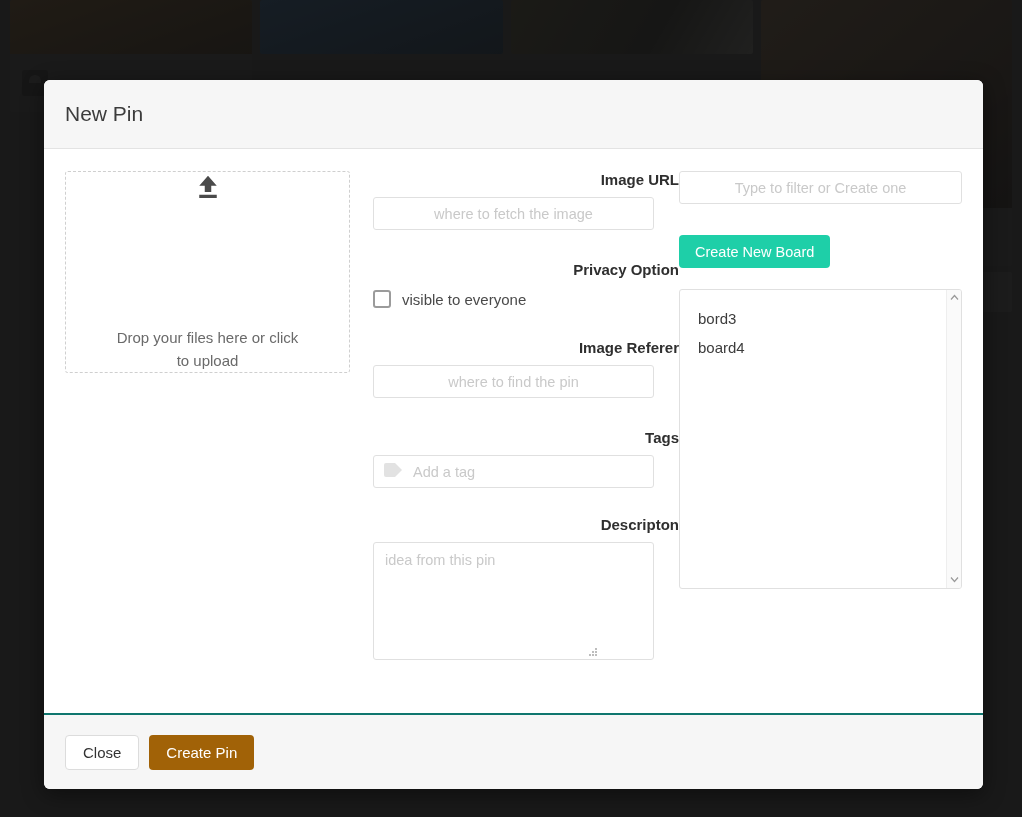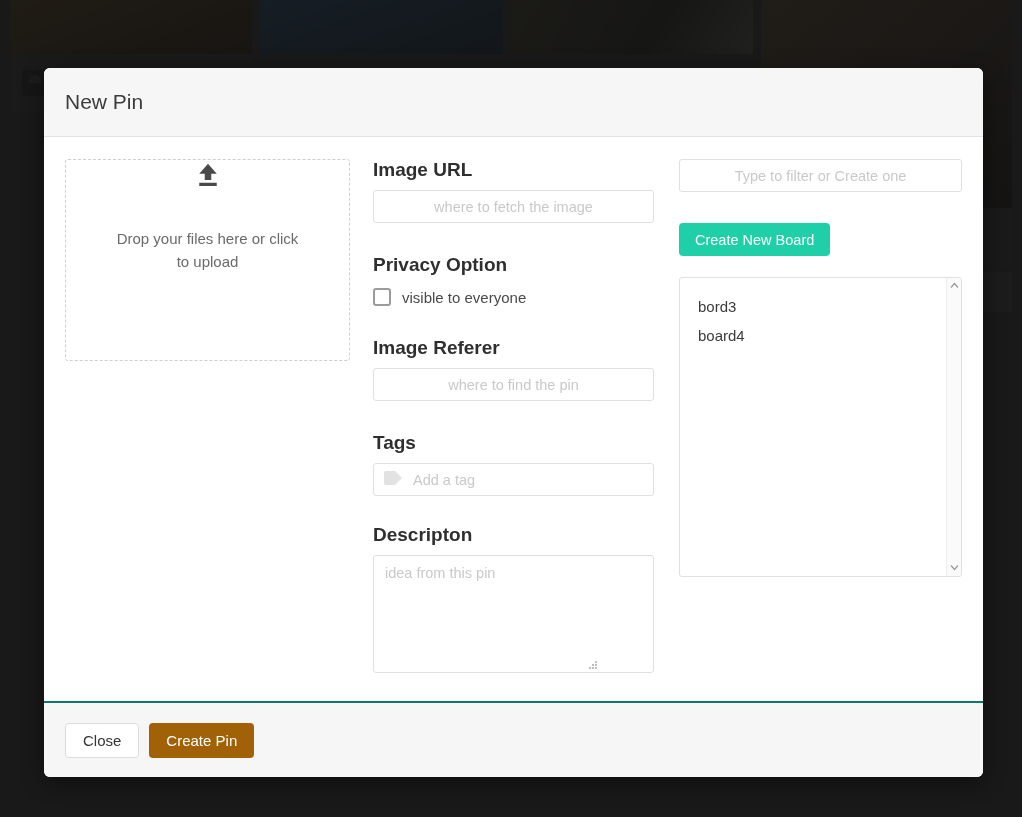--- a/index.html
+++ b/index.html
@@ -48,21 +48,21 @@
 
   
   #overlay {
     position: absolute; inset: 0;
     background: rgba(20,20,20,0.78);
   }
 
   
   #modal {
     position: absolute;
-    left: 44px; top: 68px;
+    left: 44px; top: 80px;
     width: 939px; height: 709px;
     background: #ffffff;
     border-radius: 6px;
     box-shadow: 0 5px 22px rgba(0,0,0,0.45);
     display: flex;
     flex-direction: column;
     overflow: hidden;
   }
   #modal-header {
     height: 69px;
@@ -104,40 +104,41 @@
 
   
   #dropzone {
     width: 285px;
     height: 202px;
     border: 1px dashed #cfcfcf;
     border-radius: 3px;
     display: flex;
     flex-direction: column;
     align-items: center;
-    justify-content: flex-start;
+    justify-content: space-between;
     cursor: pointer;
     background: #fff;
     gap: 8px;
   }
   #upload-icon { margin-bottom: 26px; }
   #dropzone-text {
     font-size: 15px;
     color: #6a6a6a;
     text-align: center;
     line-height: 1.5;
     max-width: 190px;
   }
 
   
   .field-label {
-    font-size: 19px;
+    font-size: 15px;
     font-weight: bold;
     color: #2f2f2f;
     margin-bottom: 9px;
+    text-align: right;
   }
   .txt-input {
     width: 281px;
     height: 33px;
     border: 1px solid #e0e0e0;
     border-radius: 3px;
     padding: 0 11px;
     font-size: 14.5px;
     color: #333;
     font-family: "Liberation Sans", sans-serif;

